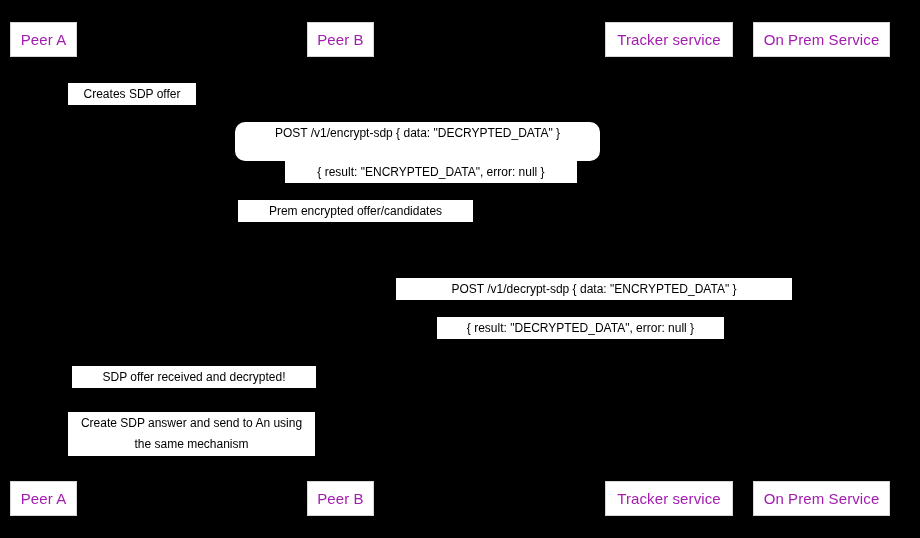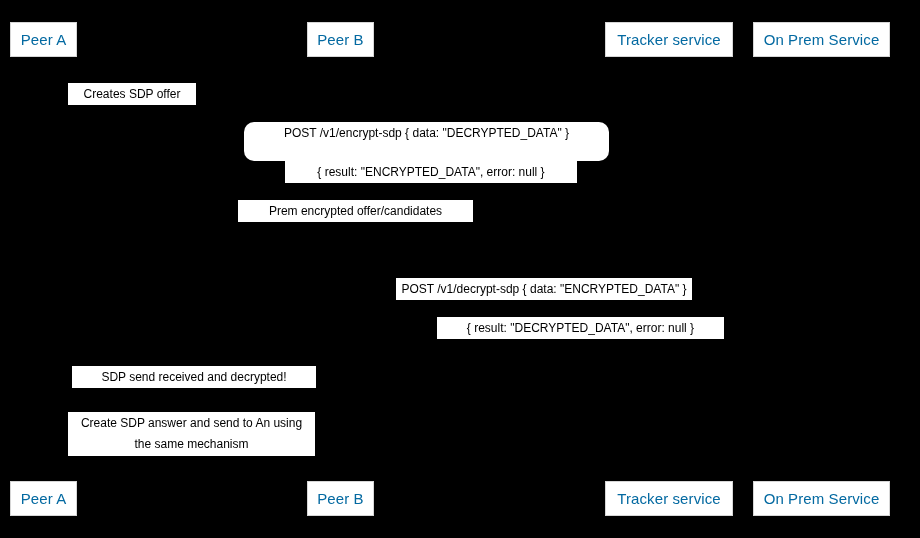--- a/index.html
+++ b/index.html
@@ -15,21 +15,21 @@
     background: #000000;
     overflow: hidden;
     font-family: "Liberation Sans", sans-serif;
     -webkit-font-smoothing: antialiased;
   }
 
   
   .actor-box {
     position: absolute;
     background: #ffffff;
-    color: #0369a1;
+    color: #a21caf;
     border: 1px solid #d6d6d6;
     box-sizing: border-box;
     font-size: 15px;
     line-height: 1;
     display: flex;
     align-items: center;
     justify-content: center;
     white-space: nowrap;
     letter-spacing: 0.1px;
   }
@@ -89,32 +89,32 @@
   <div class="arrow" style="left:43px; top:390px; width:30px;"></div>
   <div class="arrow" style="left:43px; top:456px; width:30px;"></div>
 
   <div class="actor-box" style="left:10px; top:22px; width:67px; height:35px;">Peer A</div>
   <div class="actor-box" style="left:307px; top:22px; width:67px; height:35px;">Peer B</div>
   <div class="actor-box" style="left:605px; top:22px; width:128px; height:35px;">Tracker service</div>
   <div class="actor-box" style="left:753px; top:22px; width:137px; height:35px;">On Prem Service</div>
 
   <div class="label" style="left:68px; top:83px; width:128px; height:22px;">Creates SDP offer</div>
 
-  <div class="label" style="left:244px; top:122px; width:365px; height:39px;border-radius:10px;">POST /v1/encrypt-sdp { data: "DECRYPTED_DATA" }</div>
+  <div class="label" style="left:235px; top:122px; width:365px; height:39px;border-radius:10px;">POST /v1/encrypt-sdp { data: "DECRYPTED_DATA" }</div>
 
   <div class="label" style="left:285px; top:161px; width:292px; height:22px;">{ result: "ENCRYPTED_DATA", error: null }</div>
 
   <div class="label" style="left:238px; top:200px; width:235px; height:22px;">Prem encrypted offer/candidates</div>
 
 
-  <div class="label" style="left:396px; top:278px; width:296px; height:22px;">POST /v1/decrypt-sdp { data: "ENCRYPTED_DATA" }</div>
+  <div class="label" style="left:396px; top:278px; width:396px; height:22px;">POST /v1/decrypt-sdp { data: "ENCRYPTED_DATA" }</div>
 
   <div class="label" style="left:437px; top:317px; width:287px; height:22px;">{ result: "DECRYPTED_DATA", error: null }</div>
 
-  <div class="label" style="left:72px; top:366px; width:244px; height:22px;">SDP send received and decrypted!</div>
+  <div class="label" style="left:72px; top:366px; width:244px; height:22px;">SDP offer received and decrypted!</div>
 
   <div class="label two-line" style="left:68px; top:412px; width:247px; height:44px;">Create SDP answer and send to An using the same mechanism</div>
 
   <div class="actor-box" style="left:10px; top:481px; width:67px; height:35px;">Peer A</div>
   <div class="actor-box" style="left:307px; top:481px; width:67px; height:35px;">Peer B</div>
   <div class="actor-box" style="left:605px; top:481px; width:128px; height:35px;">Tracker service</div>
   <div class="actor-box" style="left:753px; top:481px; width:137px; height:35px;">On Prem Service</div>
 
 </div>
 

